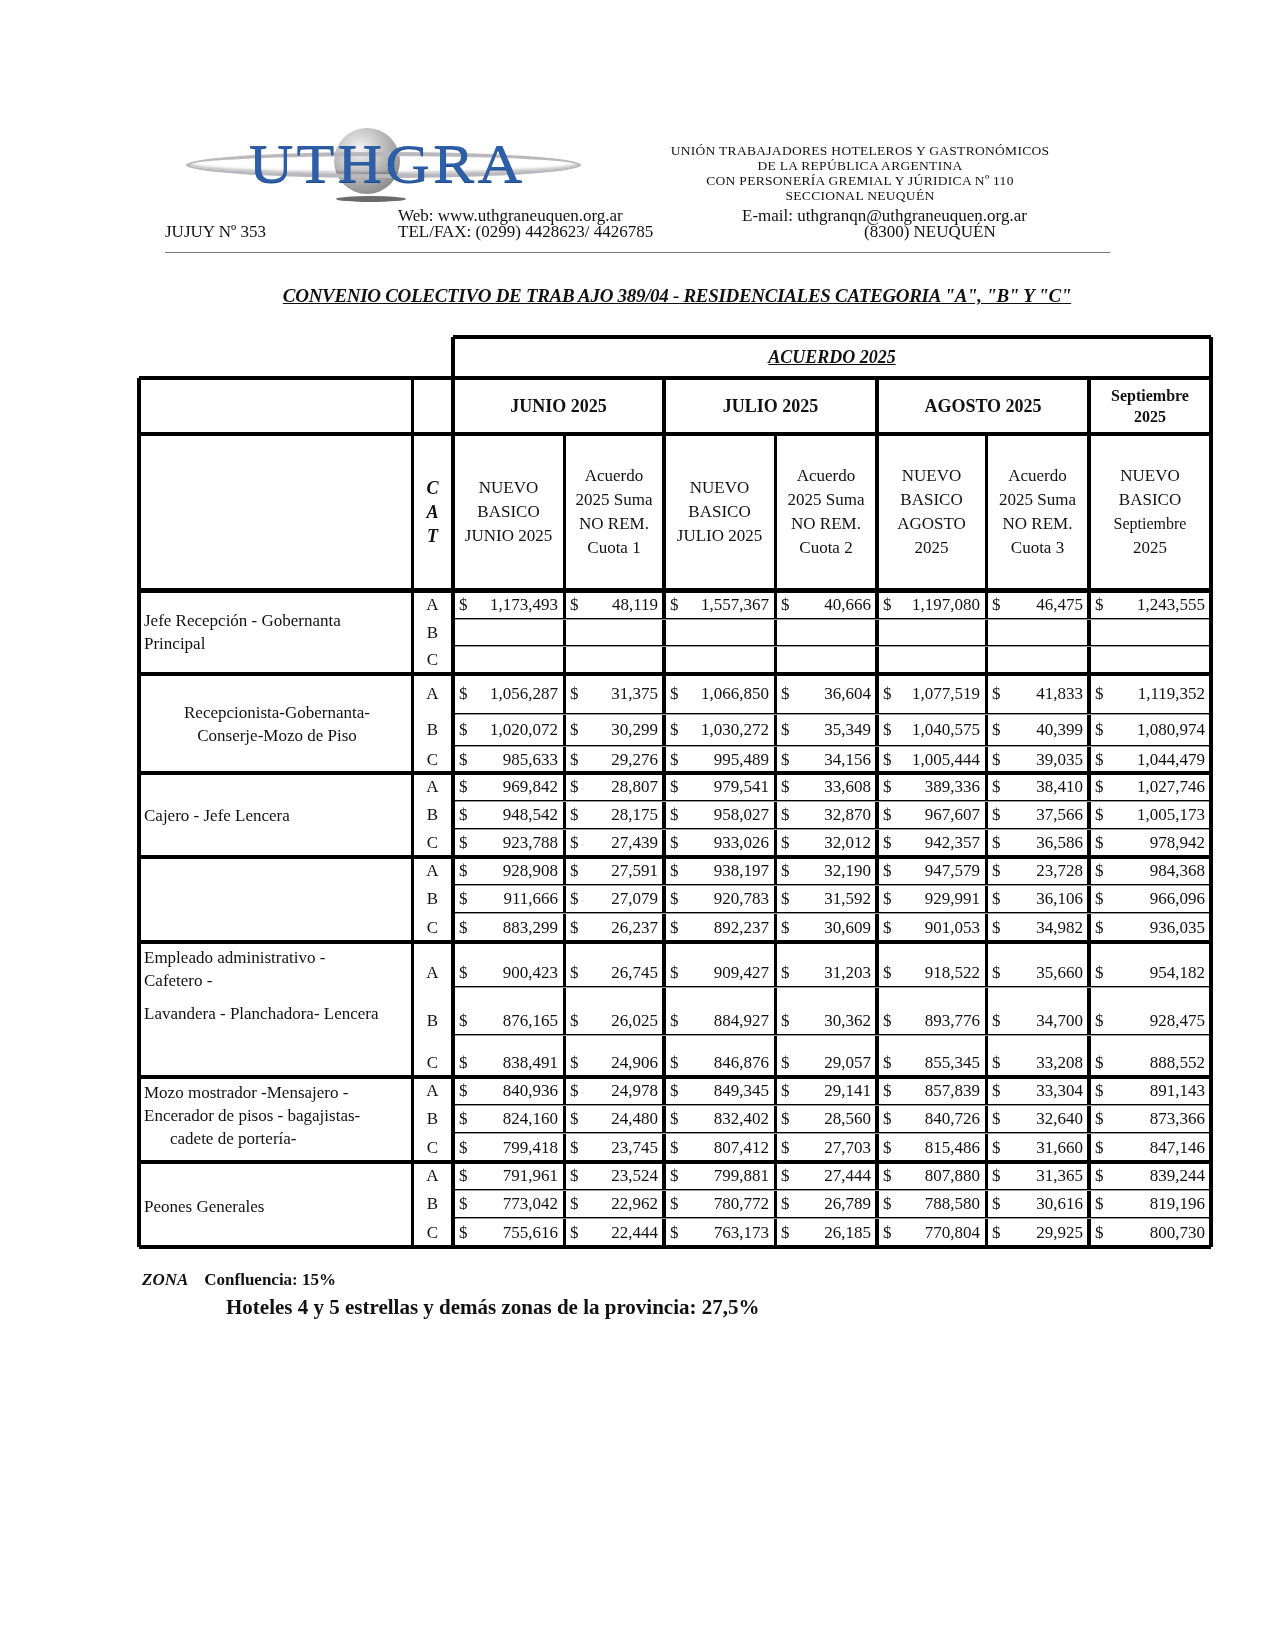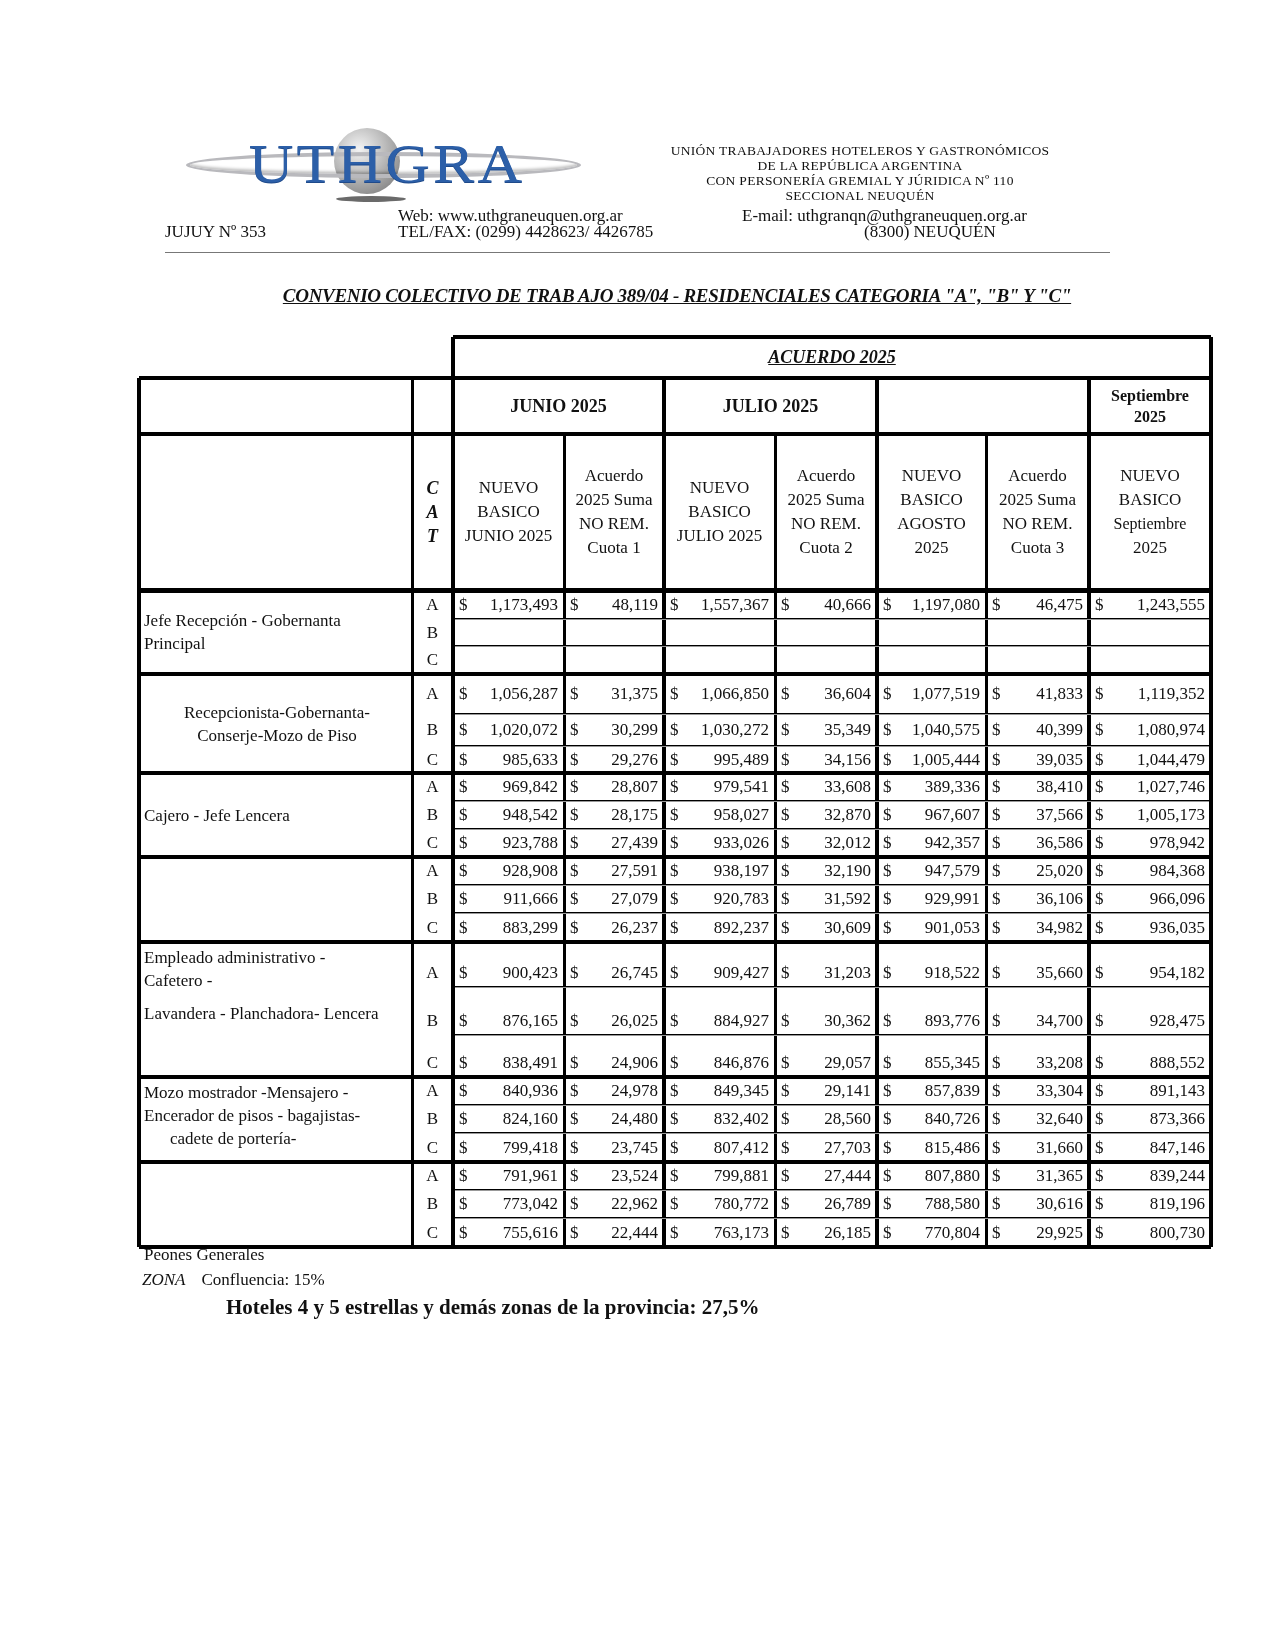--- a/index.html
+++ b/index.html
@@ -41,21 +41,21 @@
   .acuerdo { font-weight: bold; font-style: italic; text-decoration: underline; font-size: 18px; }
   .calif-hdr { font-weight: bold; font-style: italic; font-size: 18px; line-height: 24px; }
   .cat-hdr { font-weight: bold; font-style: italic; font-size: 18px; line-height: 24px; }
   .group-label { position: absolute; font-size: 17px; line-height: 23px; padding-left: 3px; box-sizing: border-box; }
   .cat-letter { position: absolute; font-size: 17px; text-align: center; display: flex; align-items: center; justify-content: center; }
   .money { position: absolute; font-size: 17px; display: flex; align-items: center; box-sizing: border-box; padding: 0 6px; }
   .money .cur { flex: 0 0 auto; }
   .money .amt { flex: 1 1 auto; text-align: right; }
 
   
-  .zona { position: absolute; left: 142px; top: 1270px; font-size: 17px; font-weight: normal; }
+  .zona { position: absolute; left: 142px; top: 1270px; font-size: 17px; font-weight: bold; }
   .zona .z { font-style: italic; margin-right: 16px; }
   .hoteles { position: absolute; left: 226px; top: 1295px; font-size: 21px; font-weight: bold; }
 </style>
 </head>
 <body>
 
 <div class="logo">
   <div class="globe"></div>
   <div class="shadow"></div>
   <div class="ring"></div>
@@ -108,20 +108,21 @@
     <div class="hline" style="left: 317px; top: 573.5px; width: 754px; border-top: 1px solid rgb(0, 0, 0); border-bottom: 1px solid rgb(153, 153, 153); height: 1px;"></div>
     <div class="hline" style="left: 317px; top: 647.5px; width: 754px; border-top: 1px solid rgb(0, 0, 0); border-bottom: 1px solid rgb(153, 153, 153); height: 1px;"></div>
     <div class="hline" style="left: 317px; top: 695.5px; width: 754px; border-top: 1px solid rgb(0, 0, 0); border-bottom: 1px solid rgb(153, 153, 153); height: 1px;"></div>
     <div class="hline" style="left: 317px; top: 765.5px; width: 754px; border-top: 1px solid rgb(0, 0, 0); border-bottom: 1px solid rgb(153, 153, 153); height: 1px;"></div>
     <div class="hline" style="left: 317px; top: 793.5px; width: 754px; border-top: 1px solid rgb(0, 0, 0); border-bottom: 1px solid rgb(153, 153, 153); height: 1px;"></div>
     <div class="hline" style="left: 317px; top: 850.5px; width: 754px; border-top: 1px solid rgb(0, 0, 0); border-bottom: 1px solid rgb(153, 153, 153); height: 1px;"></div>
     <div class="hline" style="left: 317px; top: 878.5px; width: 754px; border-top: 1px solid rgb(0, 0, 0); border-bottom: 1px solid rgb(153, 153, 153); height: 1px;"></div>
     <div class="cell acuerdo" style="left: 315px; top: -1px; width: 758px; height: 41px; text-align: center;">ACUERDO 2025</div>
     <div class="cell hdr-month" style="left: 315px; top: 40px; width: 211px; height: 56px;">JUNIO 2025</div>
     <div class="cell hdr-month" style="left: 526px; top: 40px; width: 213px; height: 56px;">JULIO 2025</div>
+    <div class="cell hdr-month" style="left: 739px; top: 40px; width: 212px; height: 56px;">AGOSTO 2025</div>
     <div class="cell hdr-month" style="left: 951px; top: 40px; width: 122px; height: 56px; font-size: 16px; line-height: 21px; padding: 0px 6px;">Septiembre 2025</div>
     <div class="cell cat-hdr" style="left: 274px; top: 96px; width: 41px; height: 156px; flex-direction: column;">
       <div>C</div>
       <div>A</div>
       <div>T</div>
     </div>
     <div class="cell hdr-sub" style="left: 315px; top: 96px; width: 111px; height: 156px; flex-direction: column;">
       <div>NUEVO</div>
       <div>BASICO</div>
       <div>JUNIO 2025</div>
@@ -407,21 +408,21 @@
     <div class="money" style="left: 637px; top: 519px; width: 102px; height: 28px;">
       <span class="cur">$</span>
       <span class="amt">32,190</span>
     </div>
     <div class="money" style="left: 739px; top: 519px; width: 109px; height: 28px;">
       <span class="cur">$</span>
       <span class="amt">947,579</span>
     </div>
     <div class="money" style="left: 848px; top: 519px; width: 103px; height: 28px;">
       <span class="cur">$</span>
-      <span class="amt">25,020</span>
+      <span class="amt">23,728</span>
     </div>
     <div class="money" style="left: 951px; top: 519px; width: 122px; height: 28px;">
       <span class="cur">$</span>
       <span class="amt">984,368</span>
     </div>
     <div class="cat-letter" style="left: 274px; top: 547px; width: 41px; height: 28px;">B</div>
     <div class="money" style="left: 315px; top: 547px; width: 111px; height: 28px;">
       <span class="cur">$</span>
       <span class="amt">911,666</span>
     </div>
@@ -655,21 +656,21 @@
       <span class="amt">815,486</span>
     </div>
     <div class="money" style="left: 848px; top: 795px; width: 103px; height: 29px;">
       <span class="cur">$</span>
       <span class="amt">31,660</span>
     </div>
     <div class="money" style="left: 951px; top: 795px; width: 122px; height: 29px;">
       <span class="cur">$</span>
       <span class="amt">847,146</span>
     </div>
-    <div class="group-label" style="left: 3px; top: 843px; width: 269px; height: 85px; display: flex; flex-direction: column; justify-content: flex-end; padding-top: 4px;">
+    <div class="group-label" style="left: 3px; top: 824px; width: 269px; height: 85px; display: flex; flex-direction: column; justify-content: center; padding-top: 4px;">
       <div>Peones Generales</div>
     </div>
     <div class="cat-letter" style="left: 274px; top: 824px; width: 41px; height: 28px;">A</div>
     <div class="money" style="left: 315px; top: 824px; width: 111px; height: 28px;">
       <span class="cur">$</span>
       <span class="amt">791,961</span>
     </div>
     <div class="money" style="left: 426px; top: 824px; width: 100px; height: 28px;">
       <span class="cur">$</span>
       <span class="amt">23,524</span>

